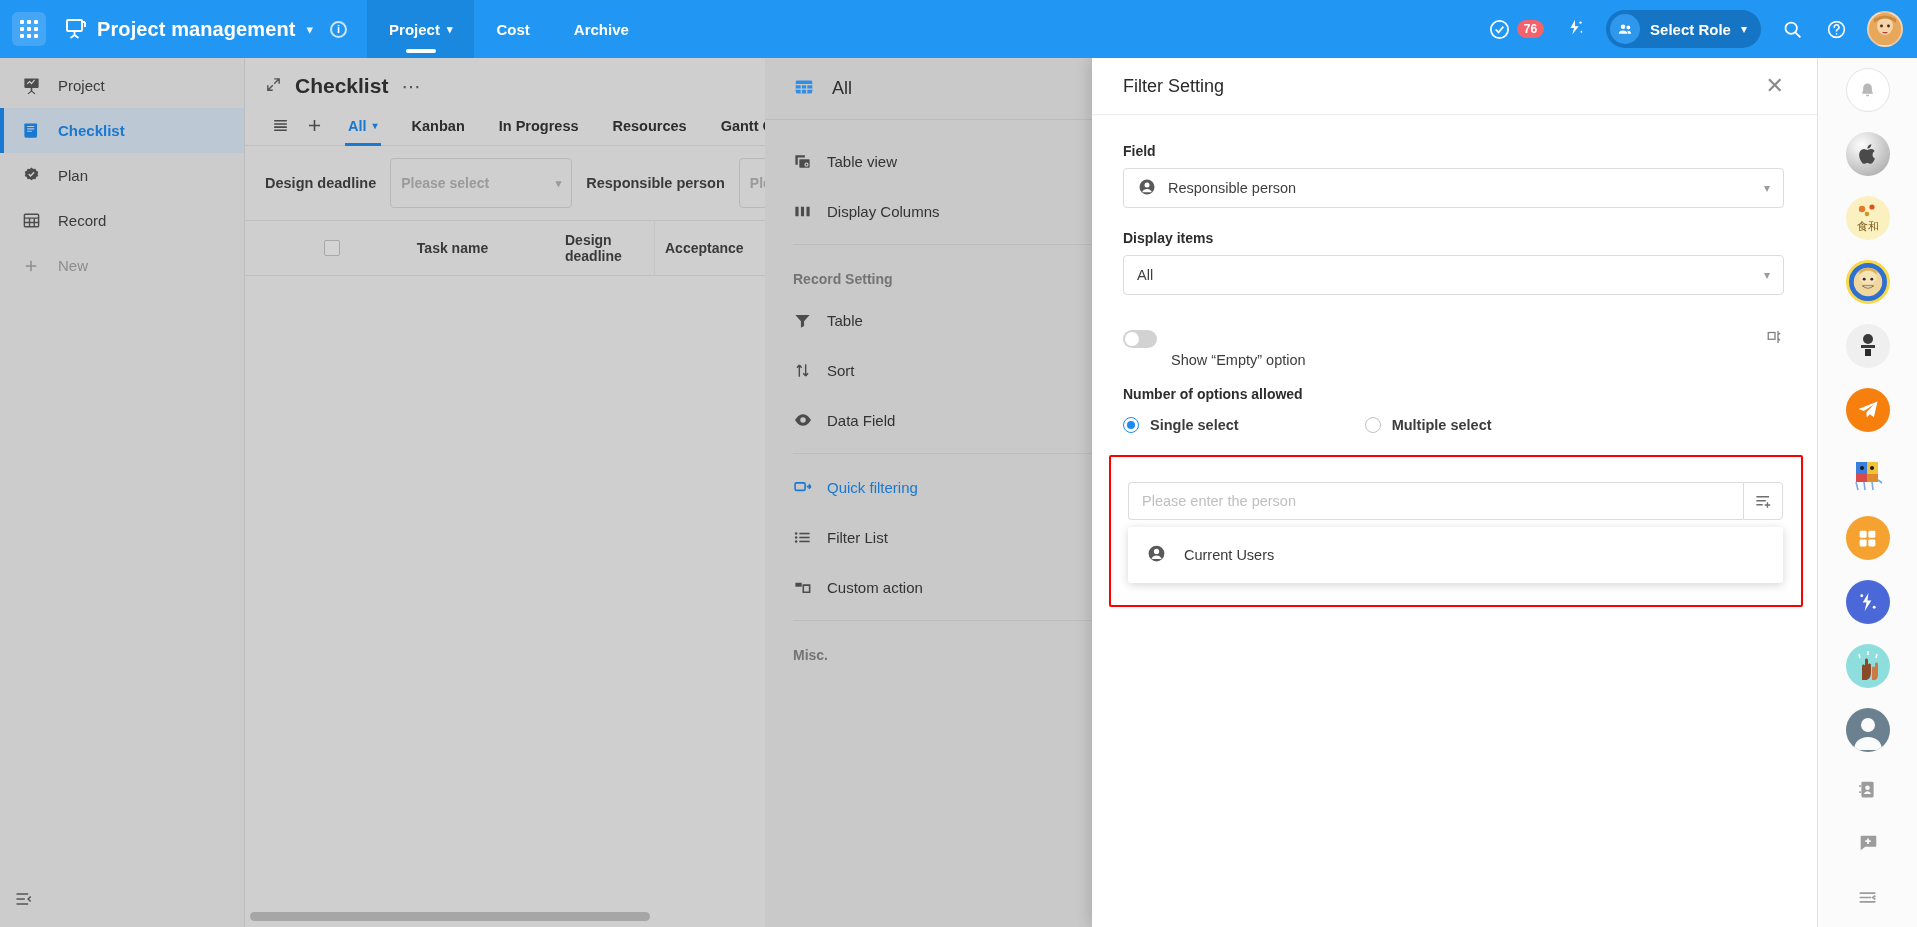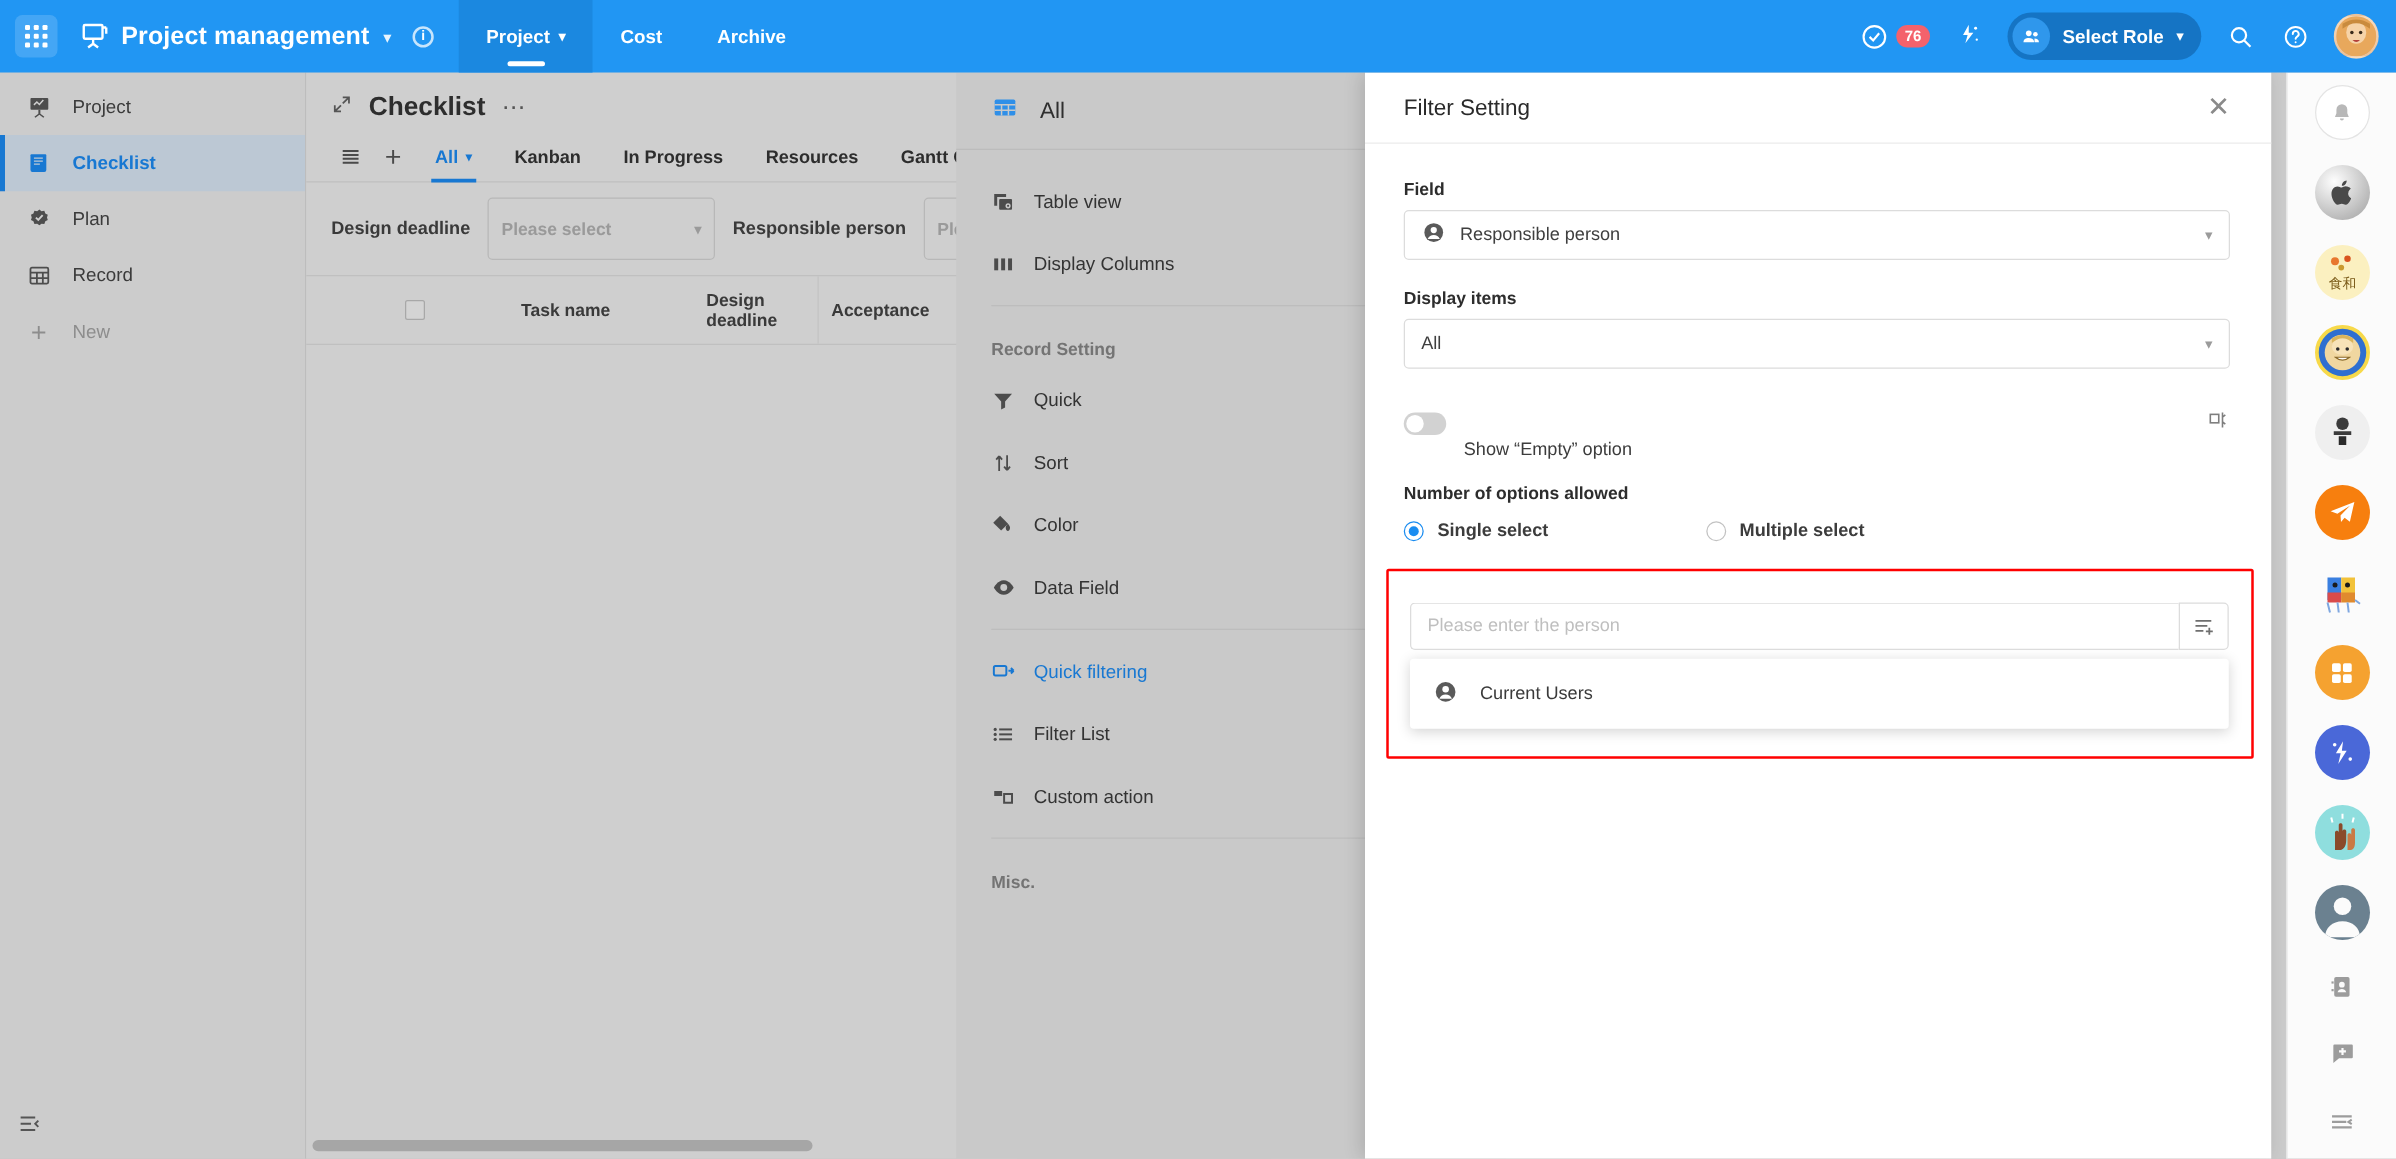--- a/index.html
+++ b/index.html
@@ -244,21 +244,21 @@
     margin-top: 7px; background: #fff; border-radius: 3px;
     box-shadow: 0 2px 10px rgba(0,0,0,.17); padding: 7px 0;
   }
   .dd-item {
     display: flex; align-items: center; gap: 17px; height: 42px; padding: 0 18px;
     font-size: 14.5px; color: #3a3a3a; cursor: pointer;
   }
 
   
   .rail {
-    position: absolute; right: 0; top: 58px; width: 88px; height: 869px;
+    position: absolute; right: 0; top: 58px; width: 100px; height: 869px;
     background: #fbfbfb; border-left: 1px solid #e2e2e2; z-index: 40;
     display: flex; flex-direction: column; align-items: center;
   }
   .rail-div { width: 100%; height: 1px; background: #e6e6e6; }
   .rail-item {
     width: 44px; height: 44px; border-radius: 50%; margin: 10px 0;
     display: flex; align-items: center; justify-content: center; cursor: pointer;
     overflow: hidden; font-size: 19px; flex: none;
   }
   .bell { border: 1px solid #e4e4e4; background:#fff; color:#b8b8b8; }
@@ -537,45 +537,31 @@
 
       <div class="vdiv"></div>
       <div class="vsec">Record Setting</div>
 
       <div class="vrow">
         <span class="vico">
           <svg width="19" height="19" viewBox="0 0 24 24" fill="#4c4c4c">
               <path d="M3 5h18l-7 8v6l-4 2v-8z"></path>
             </svg>
         </span>
-        <span class="vlbl">Quick</span>
+        <span class="vlbl">Table</span>
         <span class="vval">1</span>
       </div>
       <div class="vrow">
         <span class="vico">
           <svg width="19" height="19" viewBox="0 0 24 24" stroke="#4c4c4c" stroke-width="1.8" fill="none">
             <path d="M8 20V5M8 5L5 8.5M8 5l3 3.5M16 4v15M16 19l-3-3.5M16 19l3-3.5"></path>
           </svg>
         </span>
         <span class="vlbl">Sort</span>
         <span class="vval">1</span>
-      </div>
-      <div class="vrow">
-        <span class="vico">
-          <svg width="19" height="19" viewBox="0 0 24 24" fill="#4c4c4c">
-            <path d="M9 2l-7 7 8 8 7-7z"></path>
-              <path d="M19 14c0 2-1 3.5-2.2 3.5S14.6 16 14.6 14s2.2-4 2.2-4 2.2 2 2.2 4z"></path>
-          </svg>
-        </span>
-        <span class="vlbl">Color</span>
-        <span class="color-dots">
-          <i style="background:#e03a30;margin-left:0"></i>
-            <i style="background:#f2b600"></i>
-            <i style="background:#19a33c"></i>
-        </span>
       </div>
       <div class="vrow">
         <span class="vico">
           <svg width="20" height="20" viewBox="0 0 24 24" fill="#4c4c4c">
             <path d="M12 5C6 5 2.5 12 2.5 12S6 19 12 19s9.5-7 9.5-7S18 5 12 5z"></path>
             <circle cx="12" cy="12" r="3.3" fill="#c9c9c9"></circle>
           </svg>
         </span>
         <span class="vlbl">Data Field</span>
         <span class="vval">19/23</span>

